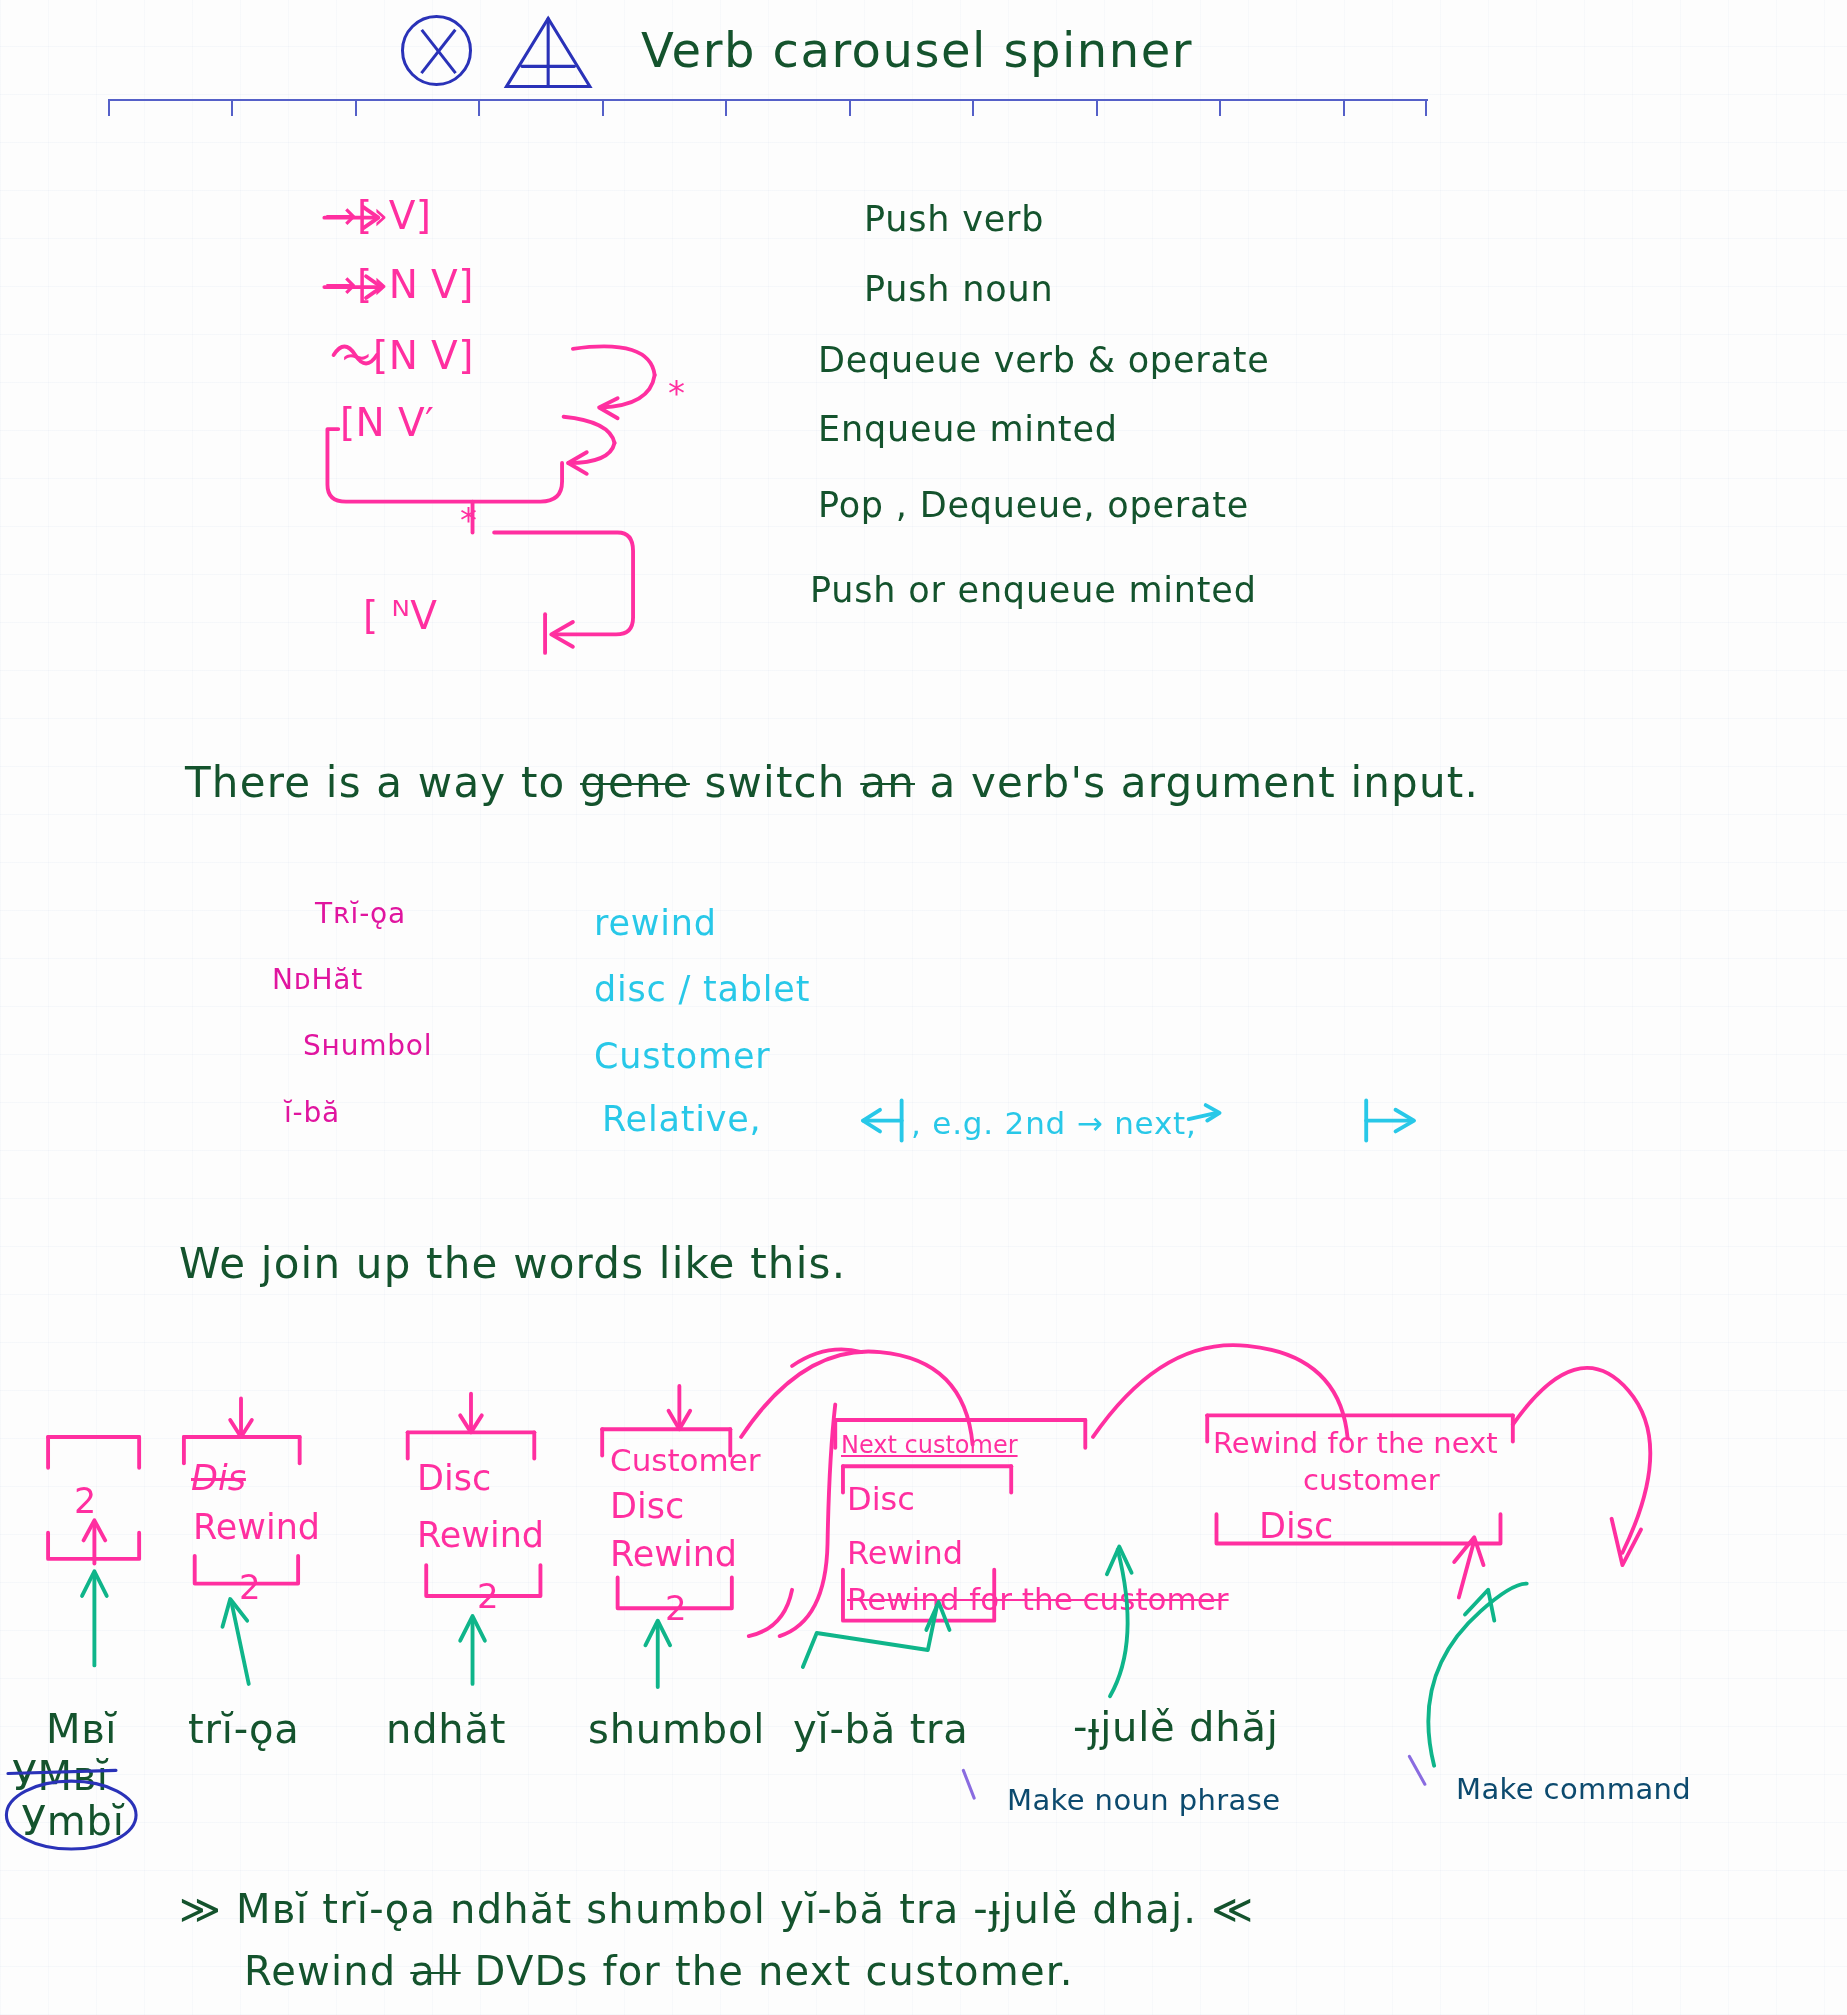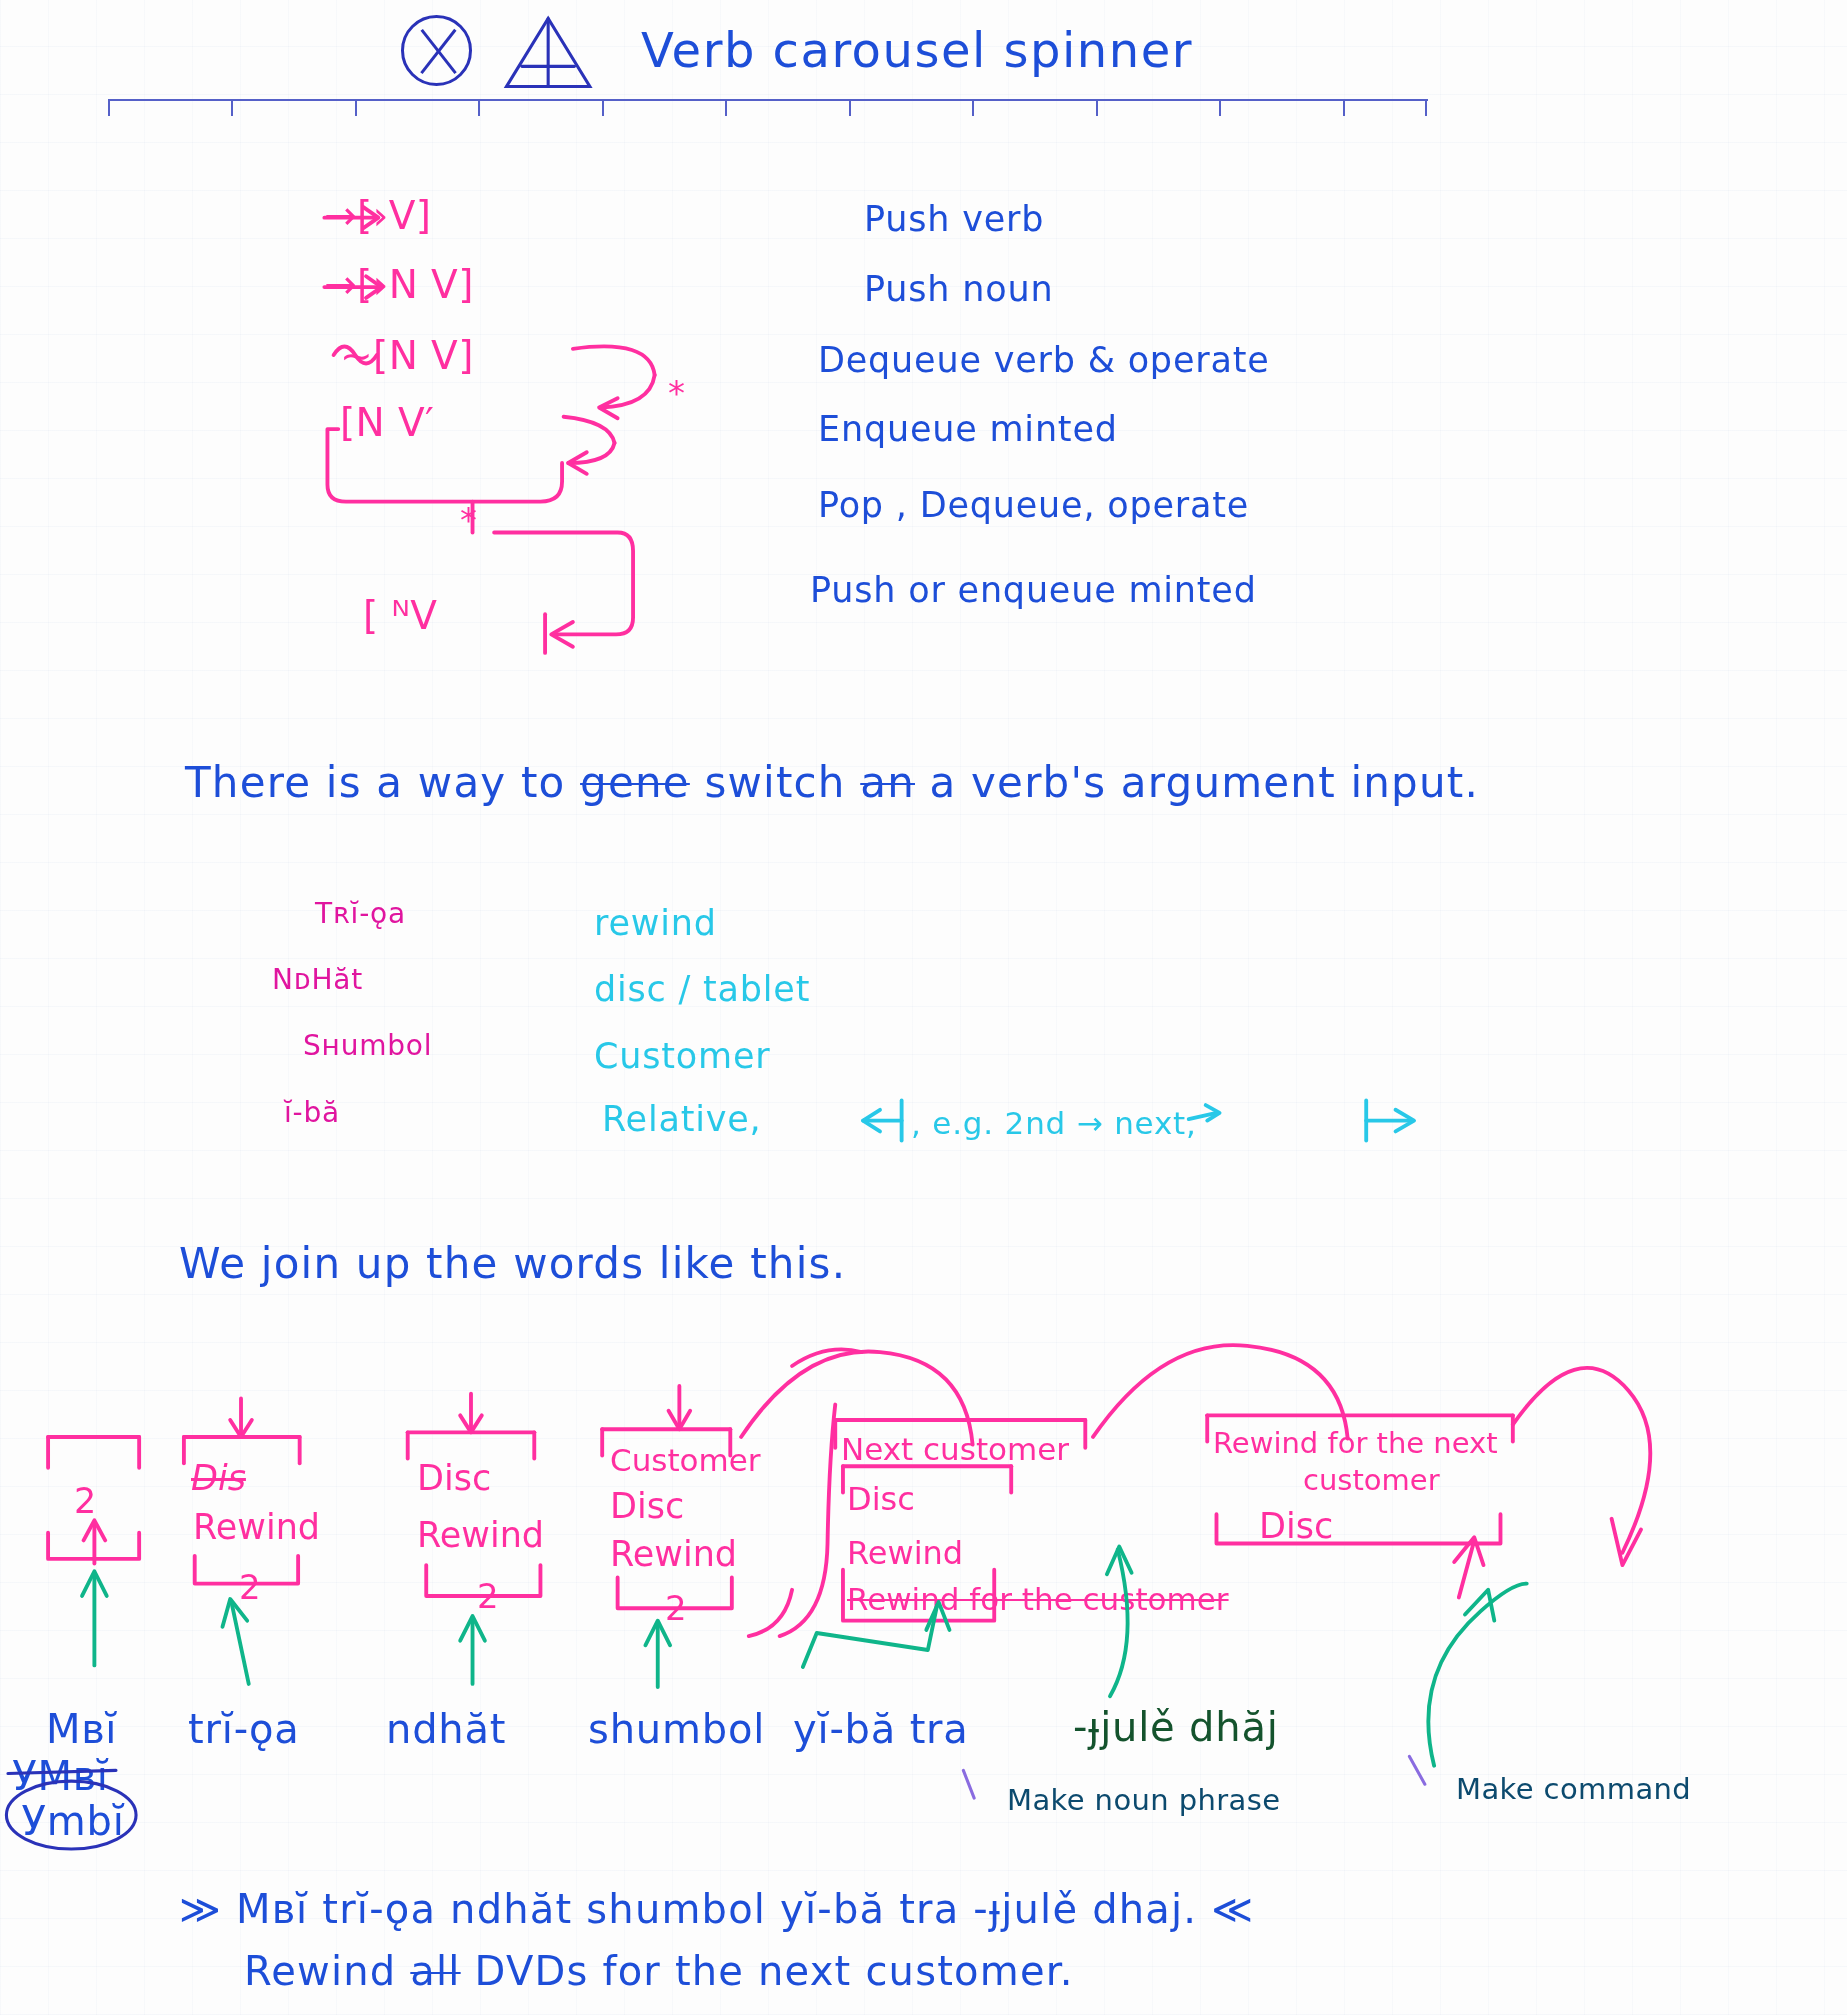--- a/index.html
+++ b/index.html
@@ -11,21 +11,21 @@
     overflow:hidden;
   }
   
   .paper-grid{
     position:absolute;left:0;top:0;width:1848px;height:2015px;
     background-image:
       repeating-linear-gradient(0deg, rgba(120,150,200,.055) 0px, rgba(120,150,200,.055) 0.8px, transparent 0.8px, transparent 48px),
       repeating-linear-gradient(90deg, rgba(120,150,200,.045) 0px, rgba(120,150,200,.045) 0.8px, transparent 0.8px, transparent 48px);
     pointer-events:none;
   }
-  .blue   {color:#1d4ed8;}
+  .blue   {color:#14532d;}
   .pink   {color:#ff2fa0;}
   .magenta{color:#e0159f;}
   .cyan   {color:#28c8e8;}
   .green  {color:#14532d;}
   .violet {color:#0c4a6e;margin-left:36px;}
 
   .hand{font-family:"DejaVu Sans", sans-serif;font-weight:500;letter-spacing:0.4px;}
 
   #title{
     position:absolute;left:641px;top:21.6px;
@@ -196,21 +196,21 @@
 <div class="boxlabel hand pink" style="left:417px;top:1514px;font-size:35px;">Rewind</div>
 <div class="boxlabel hand pink" style="left:477px;top:1576px;font-size:34px;">2</div>
 <div class="token hand blue" style="left:386px;top:1706px;">ndhăt</div>
 
 <div class="boxlabel hand pink" style="left:610px;top:1442px;font-size:31px;">Customer</div>
 <div class="boxlabel hand pink" style="left:610px;top:1485px;font-size:35px;">Disc</div>
 <div class="boxlabel hand pink" style="left:610px;top:1533px;font-size:35px;">Rewind</div>
 <div class="boxlabel hand pink" style="left:665px;top:1588px;font-size:34px;">2</div>
 <div class="token hand blue" style="left:588px;top:1706px;">shumbol</div>
 
-<div class="boxlabel hand pink" style="left:841px;top:1431px;font-size:31px;">Next customer</div>
+<div class="boxlabel hand pink" style="left:841px;top:1431px;font-size:24px;text-decoration:underline;">Next customer</div>
 <div class="boxlabel hand pink" style="left:847px;top:1480px;font-size:32px;">Disc</div>
 <div class="boxlabel hand pink" style="left:847px;top:1534px;font-size:32px;">Rewind</div>
 <div class="boxlabel hand pink" style="left:847px;top:1581px;font-size:31px;text-decoration:line-through;text-decoration-thickness:2.3px;">Rewind for the customer</div>
 <div class="token hand blue" style="left:793px;top:1706px;">yĭ-bă tra</div>
 
 <div class="boxlabel hand pink" style="left:1213px;top:1426px;font-size:29px;">Rewind for the next</div>
 <div class="boxlabel hand pink" style="left:1303px;top:1463px;font-size:29px;">customer</div>
 <div class="boxlabel hand pink" style="left:1259px;top:1505px;font-size:35px;">Disc</div>
 <div class="token hand green" style="left:1073px;top:1704px;">-ɟjulě  dhăj</div>
 

